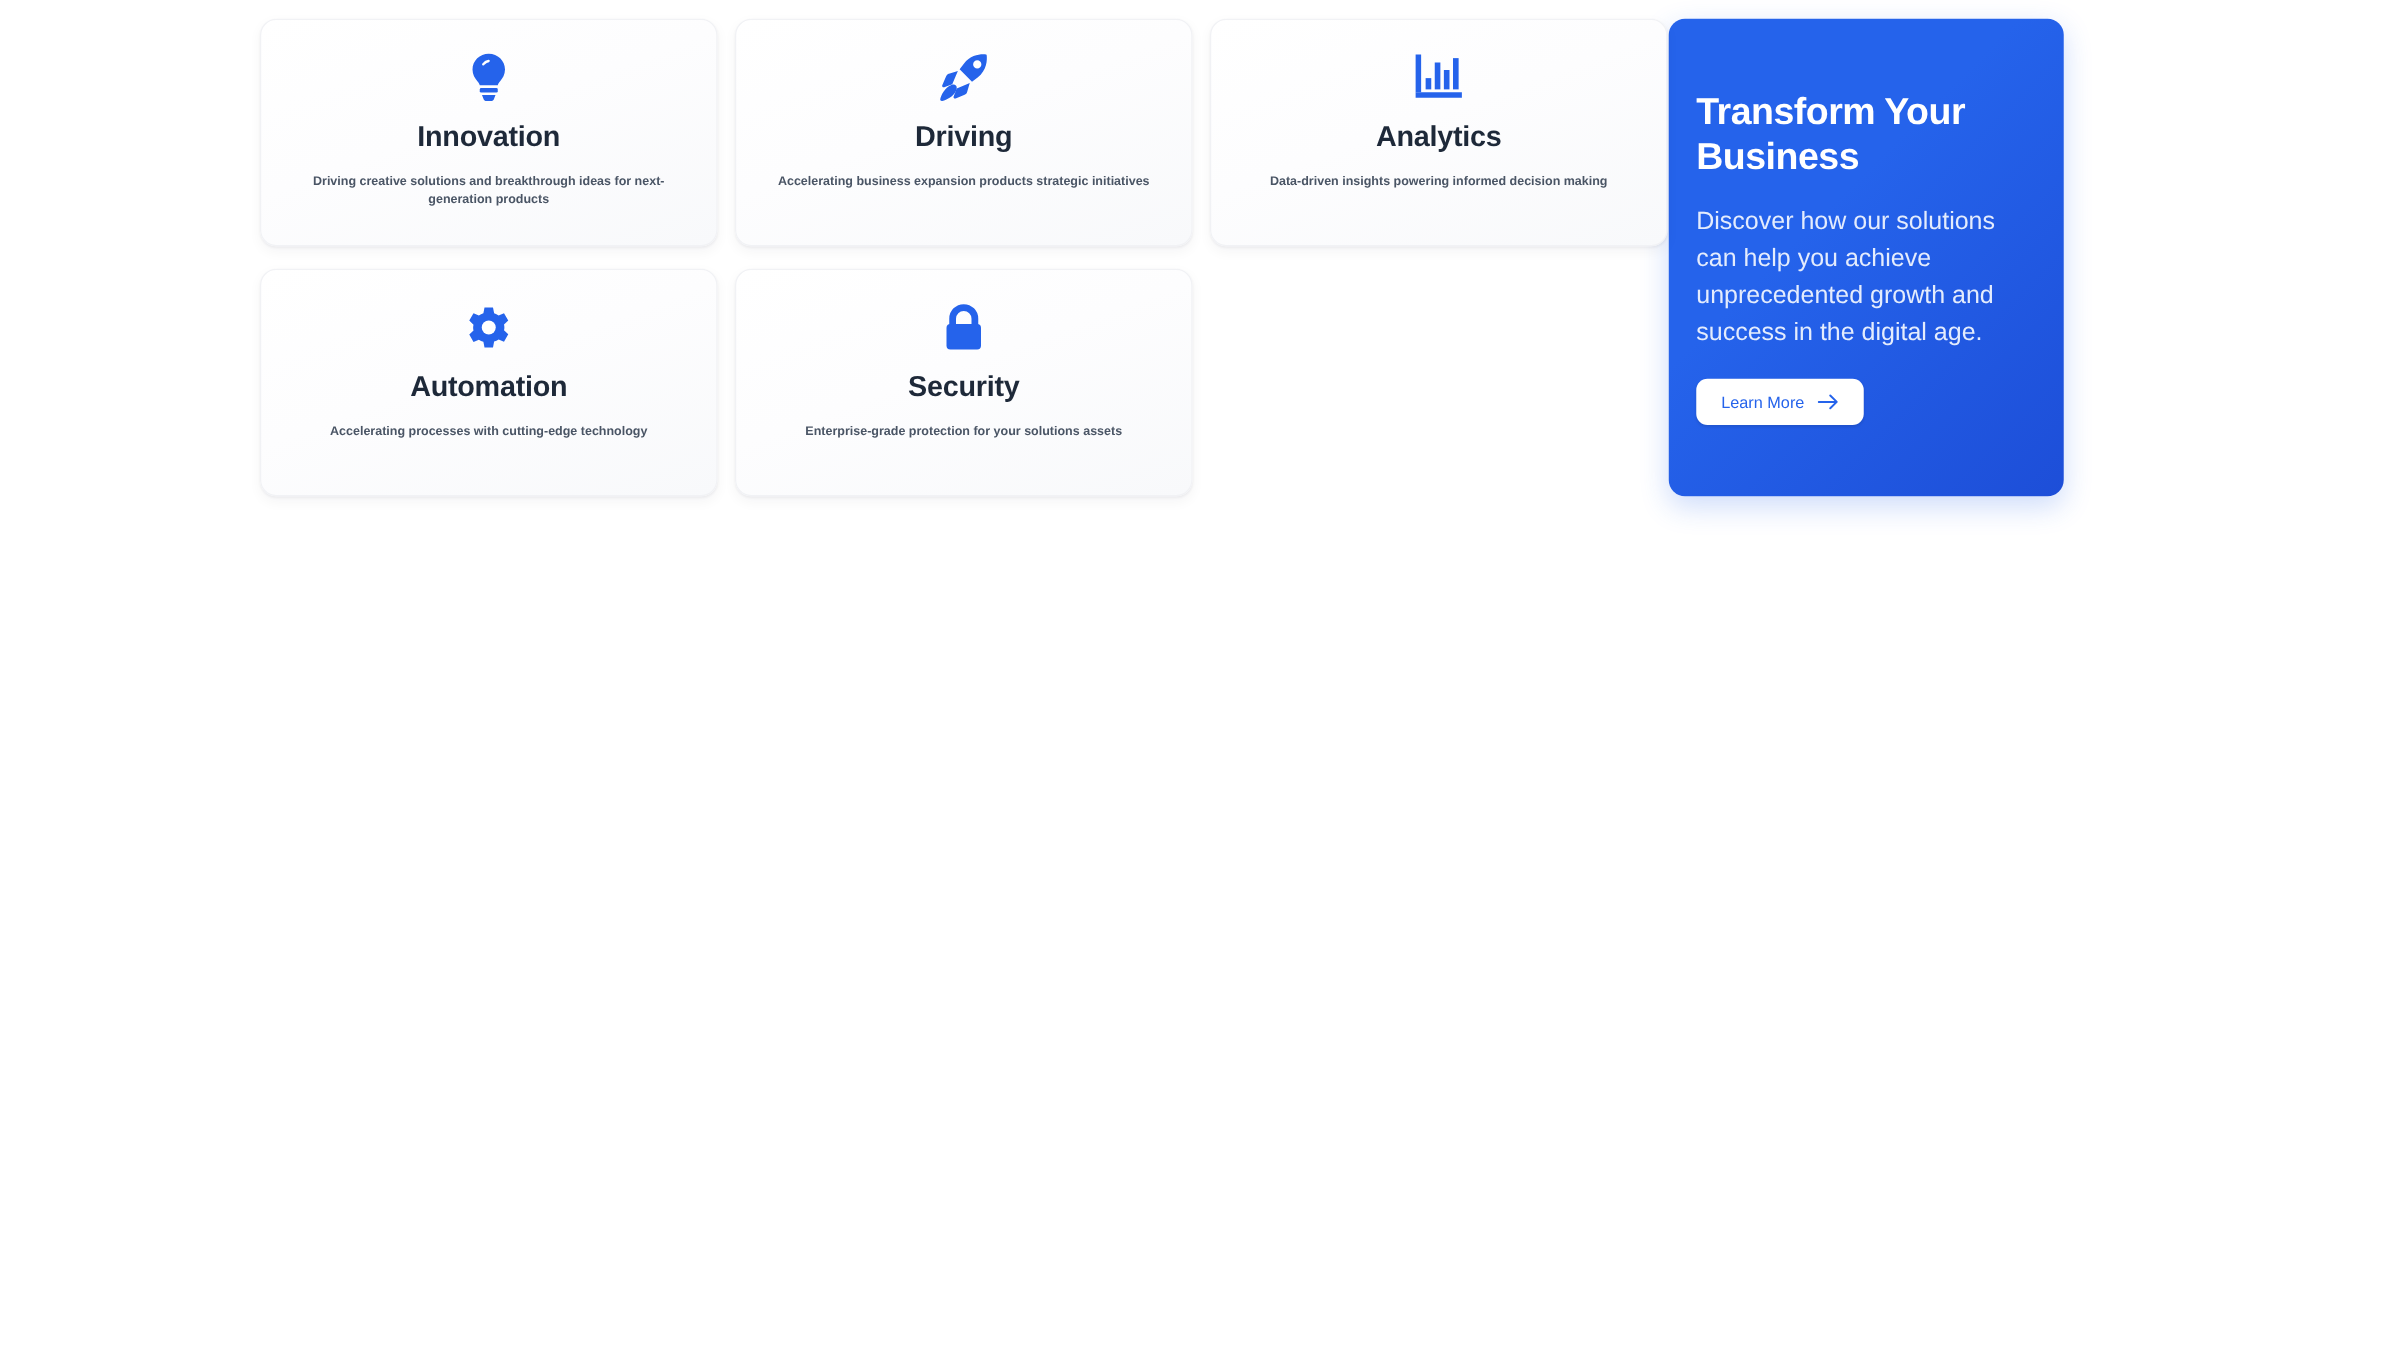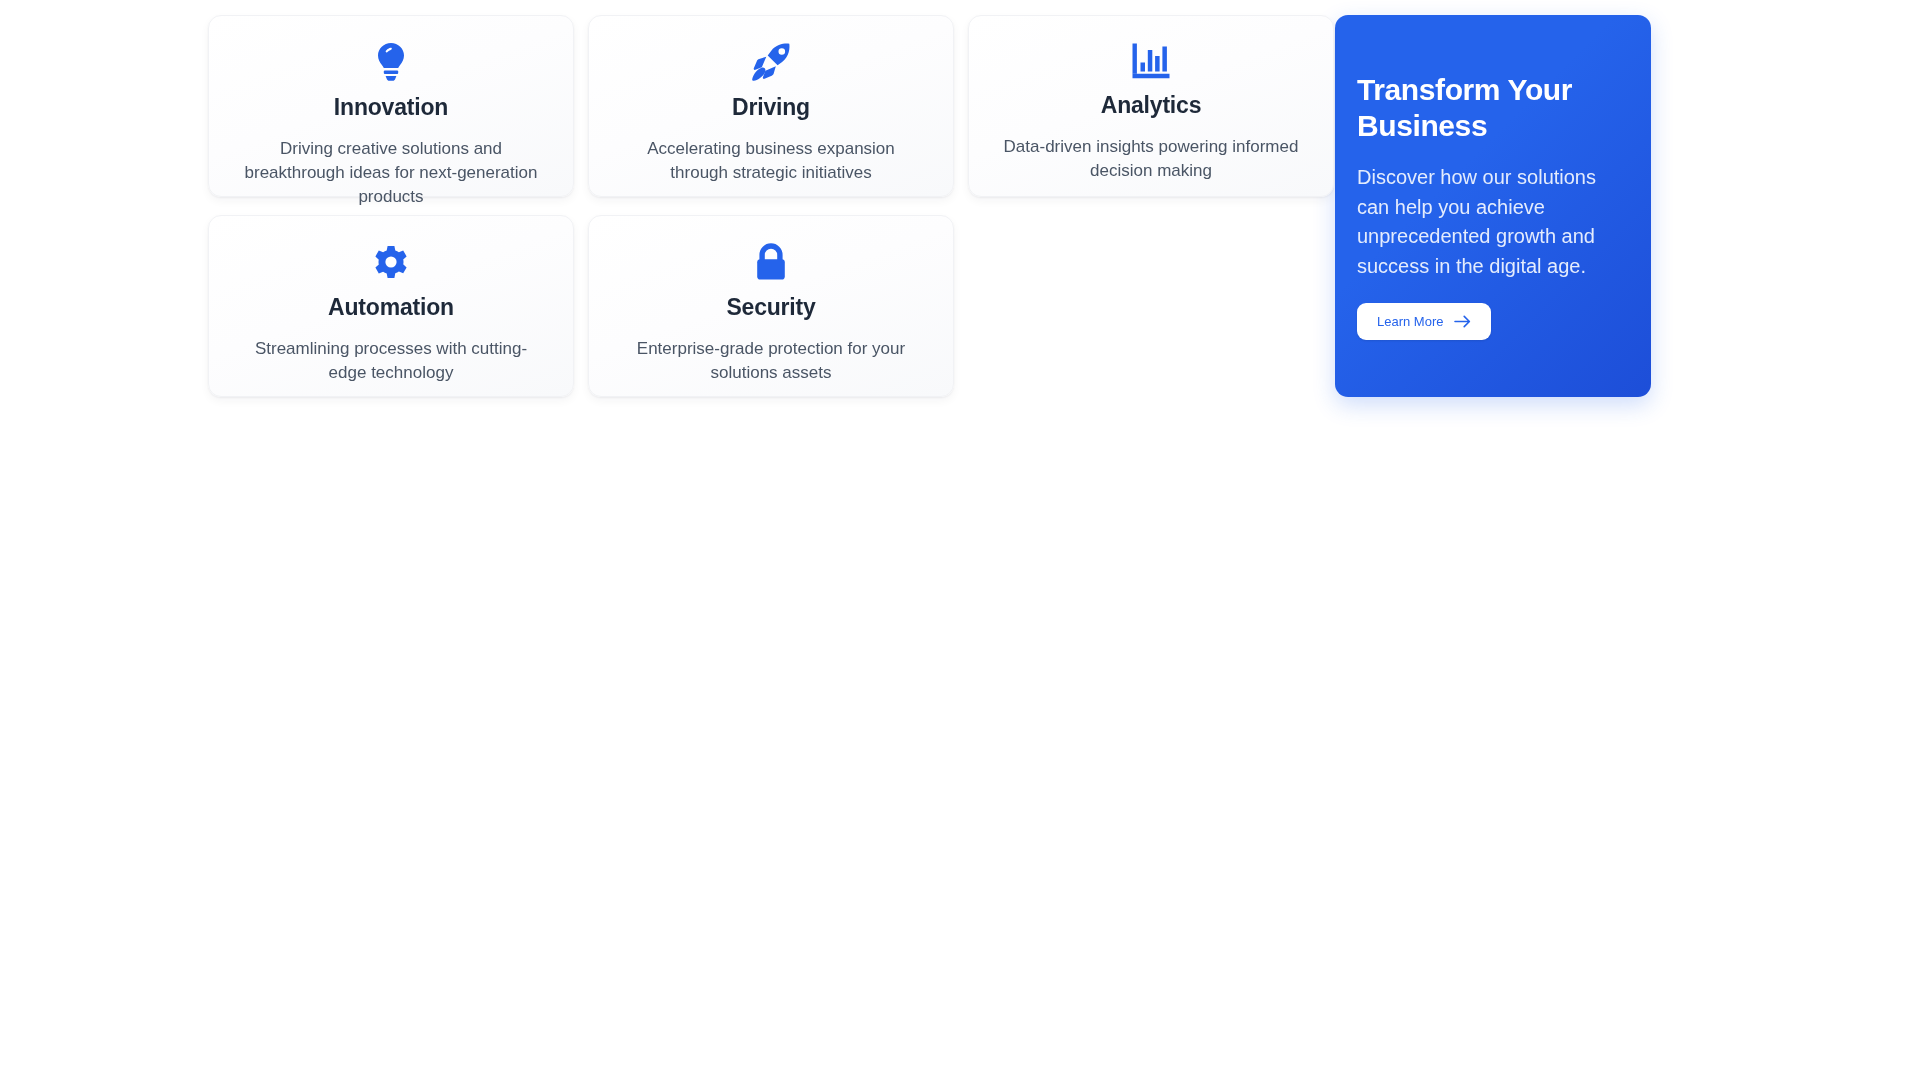--- a/index.html
+++ b/index.html
@@ -63,24 +63,25 @@
   .card-title {
     font-size: 23px;
     font-weight: bold;
     color: #1e2939;
     letter-spacing: -0.2px;
     line-height: 1.2;
     margin-bottom: 15px;
   }
 
   .card-desc {
-    font-size: 17px;
+    font-size: 10px;
     color: #4a5565;
     line-height: 1.42;
     max-width: 310px;
+    font-weight: bold;
   }
 
   
   .cta-panel {
     width: 316px;
     height: 382px;
     border-radius: 13px;
     background: linear-gradient(135deg, #2563eb 0%, #2563eb 40%, #1d4ed8 100%);
     box-shadow: 0 8px 22px rgba(37, 99, 235, 0.22);
     padding: 0 22px;
@@ -150,21 +151,21 @@
         <span class="card-icon">
           <svg width="40" height="40" viewBox="0 0 40 40" xmlns="http://www.w3.org/2000/svg">
             <path fill="#2563eb" d="M38.3 1.7C34.5 1.1 25.8 1.4 20.1 8.9l-3.4 4.5 9.9 9.9 4.5-3.4c7.5-5.7 7.8-14.4 7.2-18.2z"></path>
             <path fill="#ffffff" d="M30.8 6.2a3.3 3.3 0 1 1 0 6.6 3.3 3.3 0 0 1 0-6.6z"></path>
             <path fill="#2563eb" d="M15.3 14.8 8.1 17c-1 .3-1.8 1-2.2 2l-3.1 7.2c-.4 1 .6 2 1.6 1.6l6.4-2.5z"></path>
             <path fill="#2563eb" d="M24.8 24.3l-2.1 7.2c-.3 1-1 1.8-2 2.2l-7.2 3.1c-1 .4-2-.6-1.6-1.6l2.5-6.4z"></path>
             <path fill="#2563eb" d="M13.7 26.3c.8.8.9 2.1.4 3.6-.8 2.3-2.9 4.6-5.4 6.3-1.9 1.3-4 2.2-5.9 2.6-1 .2-1.8-.6-1.6-1.6.4-1.9 1.3-4 2.6-5.9 1.7-2.5 4-4.6 6.3-5.4 1.5-.5 2.8-.4 3.6.4z"></path>
           </svg>
         </span>
         <div class="card-title">Driving</div>
-        <div class="card-desc">Accelerating business expansion through strategic initiatives</div>
+        <div class="card-desc">Accelerating business expansion products strategic initiatives</div>
       </div>
 
       <div class="feature-card">
         <span class="card-icon">
           <svg width="40" height="38" viewBox="0 0 40 38" xmlns="http://www.w3.org/2000/svg">
             <path fill="#2563eb" d="M1.5 1.5h4.4v30.3H1.5z"></path>
             <path fill="#2563eb" d="M1.5 31.8h37v4.4h-37z"></path>
             <rect fill="#2563eb" x="9.5" y="20.5" width="4.5" height="9"></rect>
             <rect fill="#2563eb" x="16.8" y="8.0" width="4.5" height="21.5"></rect>
             <rect fill="#2563eb" x="24.1" y="14.0" width="4.5" height="15.5"></rect>
@@ -176,21 +177,21 @@
       </div>
 
       <div class="feature-card">
         <span class="card-icon">
           <svg width="40" height="40" viewBox="0 0 40 40" xmlns="http://www.w3.org/2000/svg">
             <path fill="#2563eb" d="M16.6 1h6.8l.9 4.6c1.3.4 2.5 1 3.6 1.7l4.3-1.8 3.4 5.9-3.4 3.2c.2.7.3 1.5.3 2.3s-.1 1.6-.3 2.3l3.4 3.2-3.4 5.9-4.3-1.8c-1.1.7-2.3 1.3-3.6 1.7L23.4 33h-6.8l-.9-4.6c-1.3-.4-2.5-1-3.6-1.7l-4.3 1.8-3.4-5.9 3.4-3.2c-.2-.7-.3-1.5-.3-2.3s.1-1.6.3-2.3L4.4 11.4l3.4-5.9 4.3 1.8c1.1-.7 2.3-1.3 3.6-1.7z" transform="translate(0,3)"></path>
             <circle fill="#ffffff" cx="20" cy="20" r="5.6"></circle>
           </svg>
         </span>
         <div class="card-title">Automation</div>
-        <div class="card-desc">Streamlining processes with cutting-edge technology</div>
+        <div class="card-desc">Accelerating processes with cutting-edge technology</div>
       </div>
 
 
       <div class="feature-card">
         <span class="card-icon">
           <svg width="34" height="40" viewBox="0 0 34 40" xmlns="http://www.w3.org/2000/svg">
             <path fill="none" stroke="#2563eb" stroke-width="5.4" d="M8.1 19.5v-6.6a8.9 8.9 0 0 1 17.8 0v6.6"></path>
             <rect fill="#2563eb" x="3.2" y="17.2" width="27.6" height="20.3" rx="3.1"></rect>
           </svg>
         </span>

